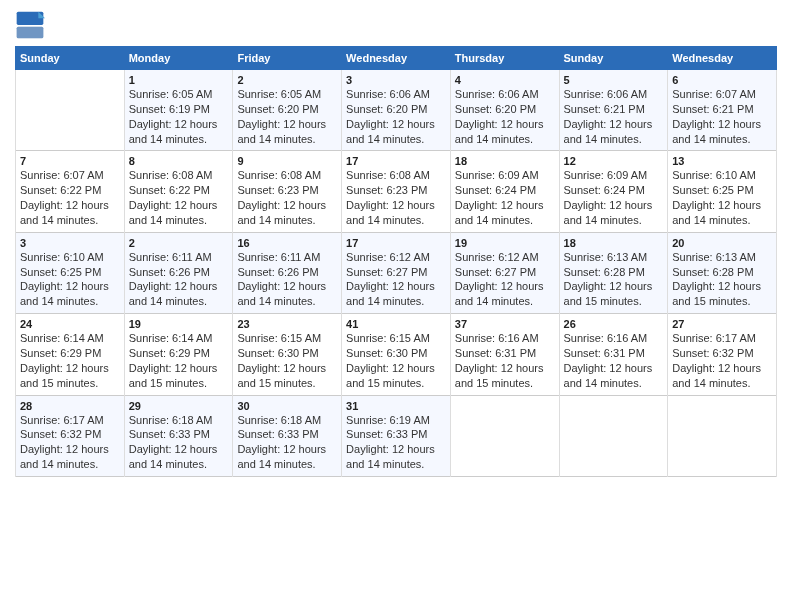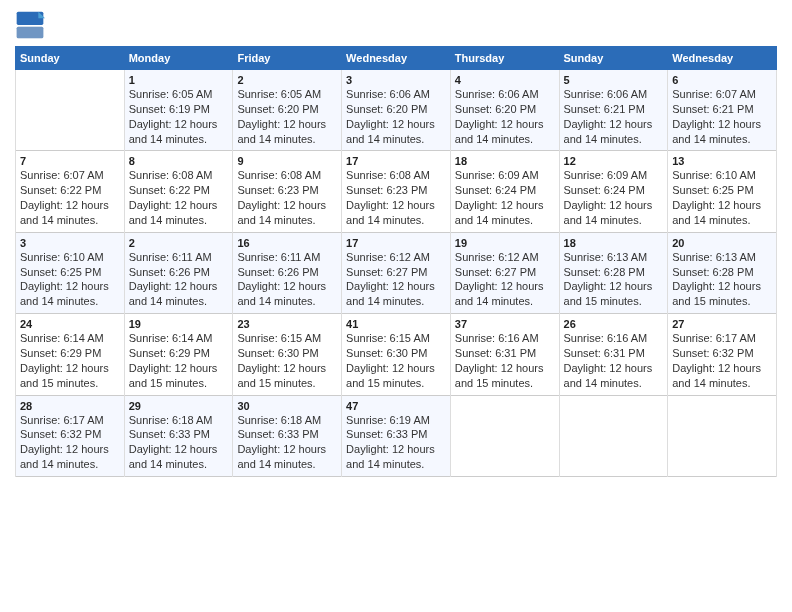--- a/index.html
+++ b/index.html
@@ -312,21 +312,21 @@
 Sunset: 6:33 PM
 Daylight: 12 hours and 14 minutes.</div>
         </td>
         <td>
           <span class="day-num">30</span>
           <div class="cell-text" style="white-space: pre-line;">Sunrise: 6:18 AM
 Sunset: 6:33 PM
 Daylight: 12 hours and 14 minutes.</div>
         </td>
         <td>
-          <span class="day-num">47</span>
+          <span class="day-num">31</span>
           <div class="cell-text" style="white-space: pre-line;">Sunrise: 6:19 AM
 Sunset: 6:33 PM
 Daylight: 12 hours and 14 minutes.</div>
         </td>
         <td class="empty-cell"></td>
         <td class="empty-cell"></td>
         <td class="empty-cell"></td>
       </tr>
     </tbody>
 </table>

